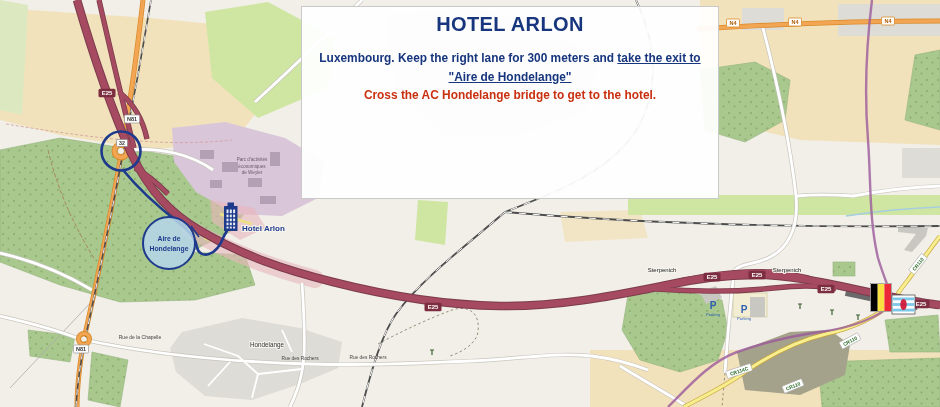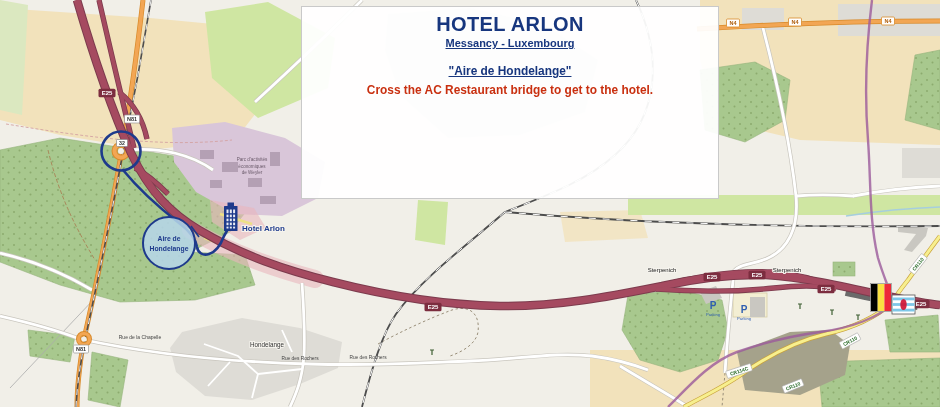--- a/index.html
+++ b/index.html
@@ -324,24 +324,24 @@
         <rect x="225.5" y="221.2" width="11" height="1.4"></rect>
         <rect x="225.5" y="225.2" width="11" height="1.4"></rect>
       </g>
     </g>
     <text x="242" y="231" font-size="8" font-weight="bold" fill="#1e3a8c" class="halo">Hotel Arlon</text>
   </g>
 </svg>
 
 <div class="infobox">
   <div class="ib-title">HOTEL ARLON</div>
-  <div class="ib-subtitle">Messancy - Luxembourg</div>
 
   <p class="ib-par">
   </p>
 
   <p class="ib-par">
+    <span class="ln" style="display: block;"><span>Luxembourg. Keep the right lane for 300 meters and </span><span class="bu">take the exit to</span></span>
     <span class="ln bu" style="display: block;">"Aire de Hondelange"</span>
-    <span class="ln red" style="display: block;">Cross the AC Restaurant bridge to get to the hotel.</span>
+    <span class="ln red" style="display: block;">Cross the AC Hondelange bridge to get to the hotel.</span>
   </p>
 </div>
 
 </div>
 
 </body></html>

